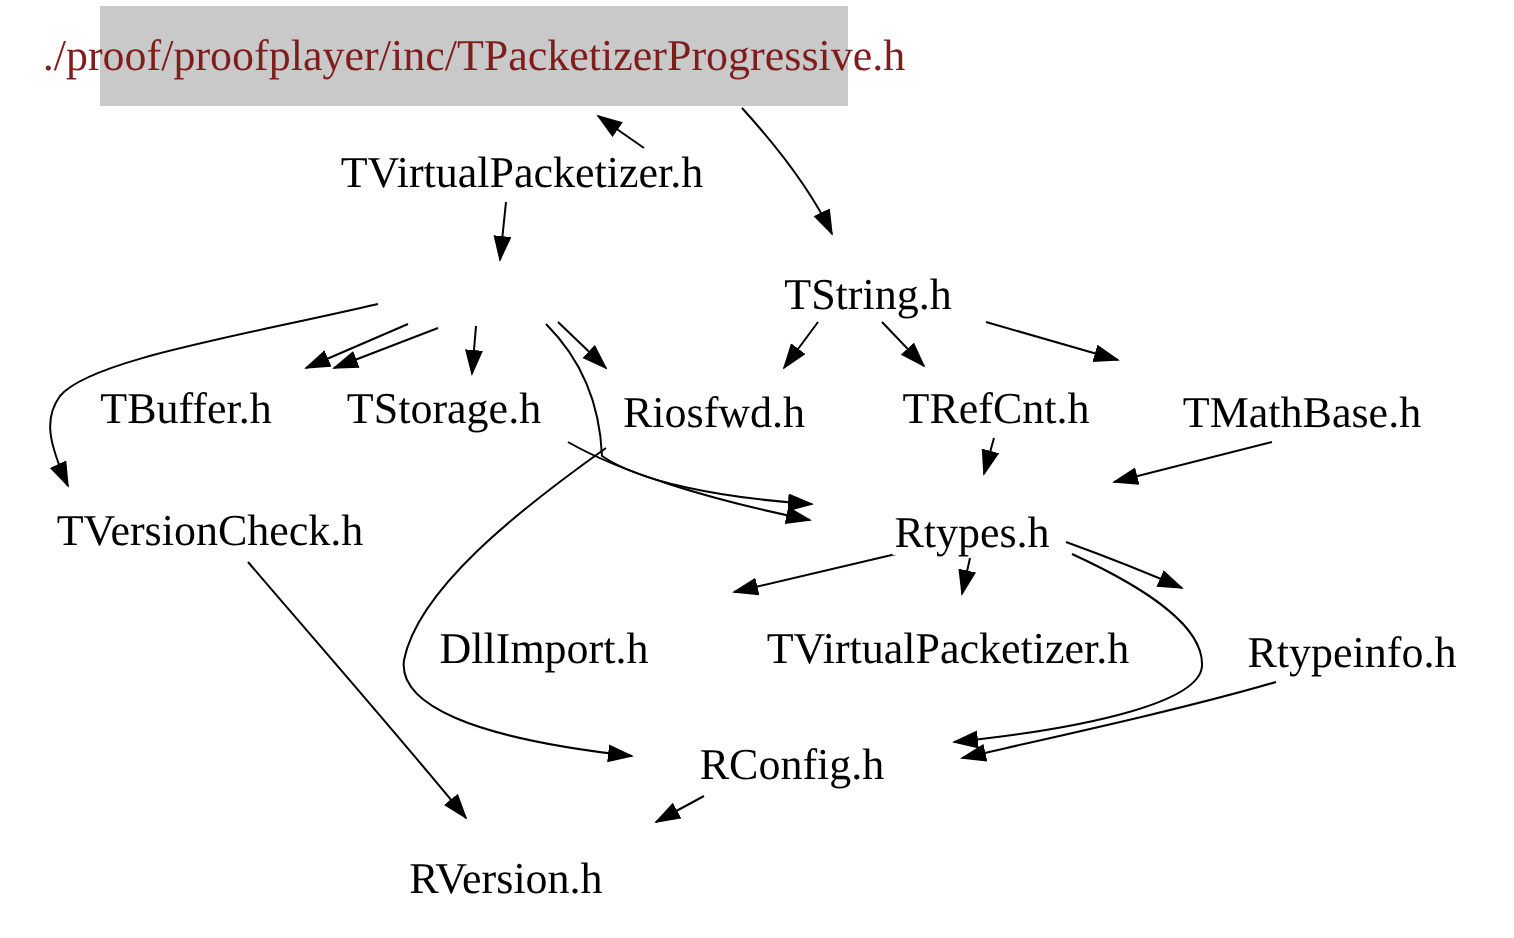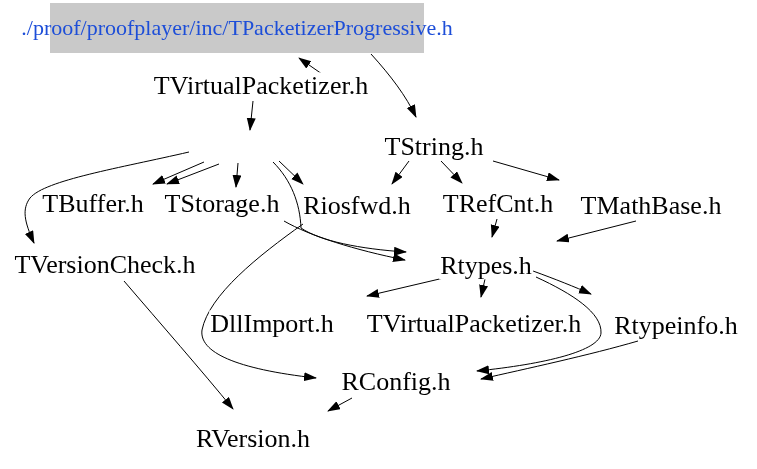--- a/index.html
+++ b/index.html
@@ -7,35 +7,35 @@
     position:relative;
     width:757px;height:469px;
     background:#ffffff;
     font-family:"Liberation Serif","DejaVu Serif",serif;
     overflow:hidden;
   }
   #edge-layer{position:absolute;left:0;top:0;width:757px;height:469px;}
   .node{
     position:absolute;
     transform:translate(-50%,-50%);
-    font-size:26px;
+    font-size:22px;
     line-height:1.05;
     color:#000;
     white-space:nowrap;
     background:#ffffff;
     padding:0 1px;
   }
   .root-box{
     position:absolute;
     left:50px;top:3px;width:374px;height:50px;
     background:#c9c9c9;
     display:flex;align-items:center;justify-content:center;
   }
   .root-label{
-    font-size:22px;color:#1d4ed8;white-space:nowrap;
+    font-size:22px;color:#7f1d1d;white-space:nowrap;
   }
 </style>
 </head>
 <body>
 
 <div id="stage">
 
   <svg id="edge-layer" viewBox="0 0 757 469" xmlns="http://www.w3.org/2000/svg">
     <defs>
       <marker id="ah" markerUnits="userSpaceOnUse" markerWidth="14" markerHeight="10" refX="12" refY="4.5" orient="auto">

